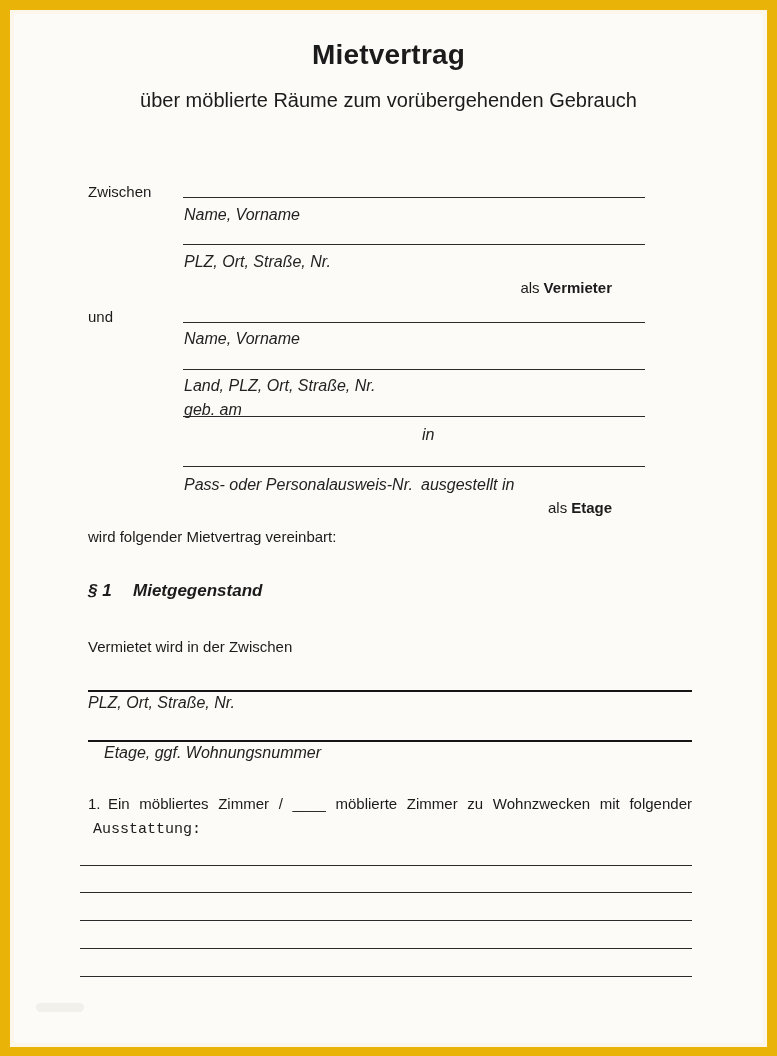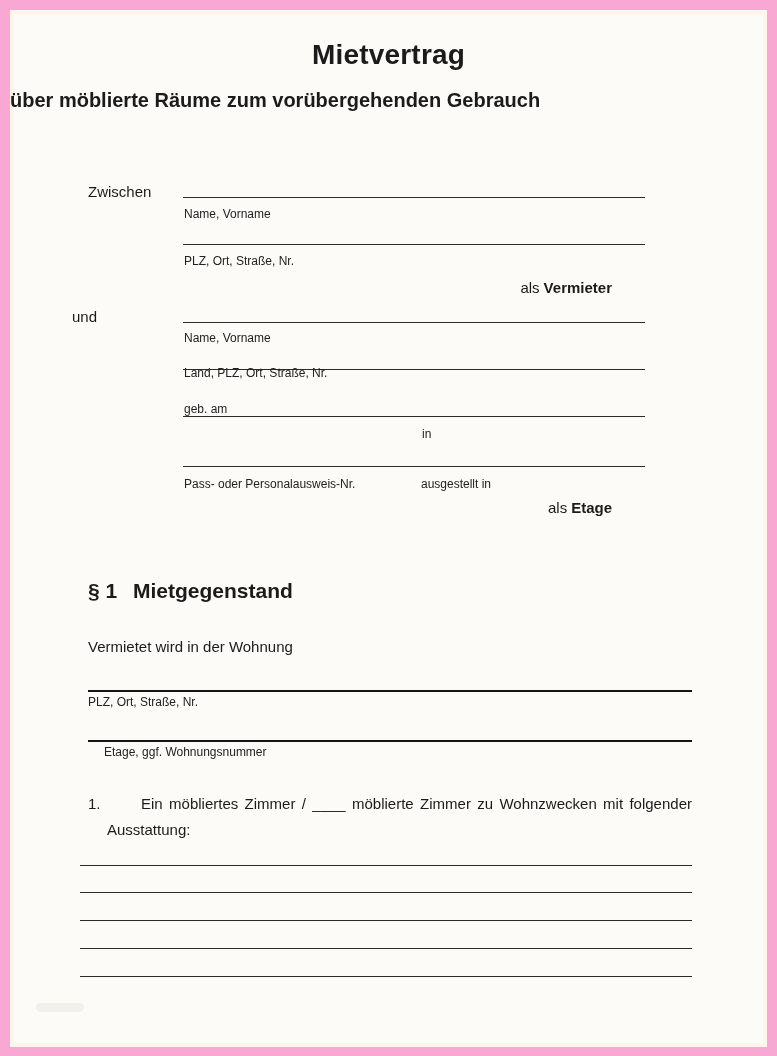--- a/index.html
+++ b/index.html
@@ -1,62 +1,62 @@
 <!DOCTYPE html>
 <html><head>
 <meta charset="utf-8">
 <style>
   html,body{margin:0;padding:0;background:#d9d9d9;}
   .page{
     position:relative;
     width:777px;height:1056px;
-    background:#f9a8d4;
+    background:#eab308;
     font-family:"Liberation Sans","DejaVu Sans",sans-serif;
     color:#1b1b1b;
     overflow:hidden;
   }
   .paper{
     position:absolute;left:10px;top:10px;right:10px;bottom:9px;
     background:#fcfbf7;
     box-shadow:inset 0 0 0 4px #fdf6ea;
   }
   .abs{position:absolute;}
   .title{
     left:10px;right:10px;top:38px;
     text-align:center;font-size:28px;font-weight:bold;line-height:34px;
     letter-spacing:.2px;
   }
   .subtitle{
     left:10px;right:10px;top:87px;
-    font-size:20px;font-weight:bold;line-height:26px;
+    text-align:center;font-size:20px;font-weight:normal;line-height:26px;
   }
   .body-txt{font-size:15px;line-height:20px;text-align:right;}
-  .caption{font-size:12px;line-height:15px;color:#222;}
+  .caption{font-size:16px;line-height:15px;color:#222;font-style:italic;}
   .f-line{
     left:183px;width:462px;height:0;
     border-top:1.3px solid #2a2a2a;
   }
   .addr-line{
     left:88px;width:604px;height:0;
     border-top:2.2px solid #151515;
   }
   .w-line{
     left:80px;width:612px;height:0;
     border-top:1.6px solid #2a2a2a;
   }
   .role{font-size:15px;line-height:20px;}
   .role .prefix{margin-right:4px;}
   .role .name{font-weight:bold;}
-  .sec-head{font-size:21px;line-height:20px;font-weight:bold;}
+  .sec-head{font-size:17px;line-height:20px;font-weight:bold;font-style:italic;}
   .sec-head .num{display:inline-block;width:45px;}
   .li{width:604px;font-size:15px;line-height:26px;}
   .li-row{display:flex;}
   .li-num{flex:none;width:20px;}
-  .li-text{flex:1;text-align:justify;text-align-last:justify;margin-left:33px;}
-  .li-line2{margin-left:19px;}
+  .li-text{flex:1;text-align:justify;text-align-last:justify;}
+  .li-line2{margin-left:5px;font-family:Liberation Mono, monospace;}
   .smudge{
     left:36px;top:1003px;width:48px;height:9px;
     background:#eceae4;border-radius:5px;opacity:.65;
   }
 </style>
 </head>
 <body>
 
 <div class="page">
   <div class="paper"></div>
@@ -69,46 +69,47 @@
   <div class="abs f-line" style="top:197px"></div>
   <div class="abs caption" style="left:184px;top:207px">Name, Vorname</div>
 
   <div class="abs f-line" style="top:244px"></div>
   <div class="abs caption" style="left:184px;top:254px">PLZ, Ort, Straße, Nr.</div>
 
   <div class="abs role" style="right:165px;top:278px">
     <span class="prefix">als</span><span class="name">Vermieter</span>
   </div>
 
-  <div class="abs body-txt" style="left:72px;top:307px">und</div>
+  <div class="abs body-txt" style="left:88px;top:307px">und</div>
 
   <div class="abs f-line" style="top:322px"></div>
   <div class="abs caption" style="left:184px;top:331px">Name, Vorname</div>
 
   <div class="abs f-line" style="top:369px"></div>
-  <div class="abs caption" style="left:184px;top:366px">Land, PLZ, Ort, Straße, Nr.</div>
+  <div class="abs caption" style="left:184px;top:378px">Land, PLZ, Ort, Straße, Nr.</div>
 
   <div class="abs f-line" style="top:416px"></div>
   <div class="abs caption" style="left:184px;top:402px">geb. am</div>
   <div class="abs caption" style="left:422px;top:427px">in</div>
 
   <div class="abs f-line" style="top:466px"></div>
   <div class="abs caption" style="left:184px;top:477px">Pass- oder Personalausweis-Nr.</div>
   <div class="abs caption" style="left:421px;top:477px">ausgestellt in</div>
 
   <div class="abs role" style="right:165px;top:498px">
     <span class="prefix">als</span><span class="name">Etage</span>
   </div>
 
+  <div class="abs body-txt" style="left:88px;top:527px">wird folgender Mietvertrag vereinbart:</div>
 
   <div class="abs sec-head" style="left:88px;top:581px">
     <span class="num">§ 1</span><span>Mietgegenstand</span>
   </div>
 
-  <div class="abs body-txt" style="left:88px;top:637px">Vermietet wird in der Wohnung</div>
+  <div class="abs body-txt" style="left:88px;top:637px">Vermietet wird in der Zwischen</div>
 
   <div class="abs addr-line" style="top:690px"></div>
   <div class="abs caption" style="left:88px;top:695px">PLZ, Ort, Straße, Nr.</div>
 
   <div class="abs addr-line" style="top:740px"></div>
   <div class="abs caption" style="left:104px;top:745px">Etage, ggf. Wohnungsnummer</div>
 
   <div class="abs li" style="left:88px;top:791px">
     <div class="li-row">
       <span class="li-num">1.</span>

